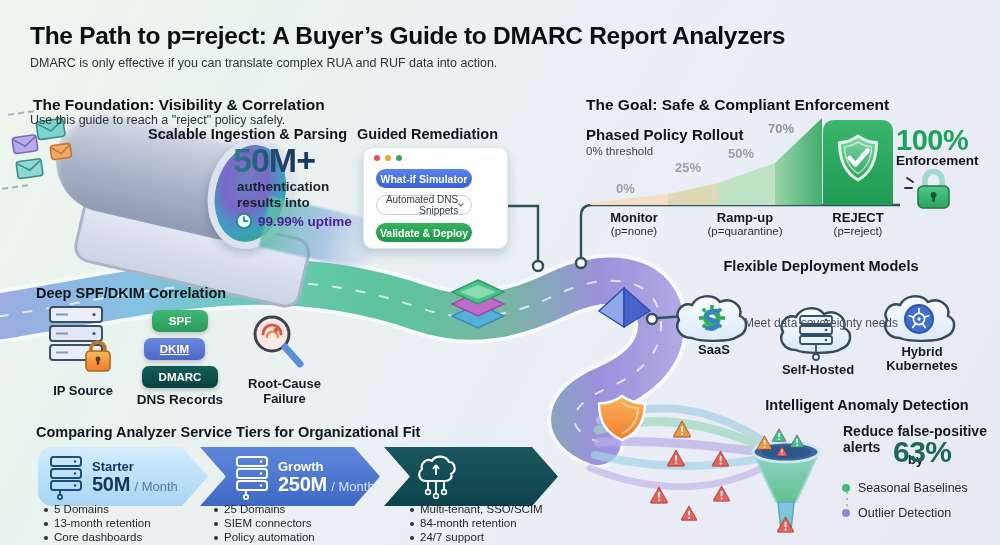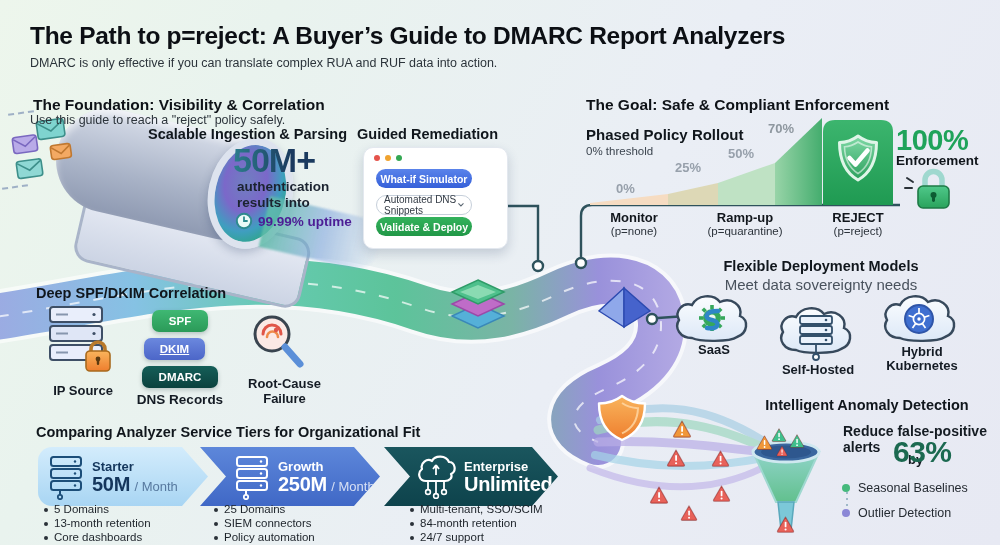--- a/index.html
+++ b/index.html
@@ -39,40 +39,40 @@
   .spill{ position:absolute; left:218px; top:58px; width:120px; height:52px; border-radius:0 40px 40px 0;
     background:linear-gradient(90deg,rgba(96,190,168,.85),rgba(120,160,220,.55),rgba(120,160,220,0)); filter:blur(1px); }
   .trail{ position:absolute; border-top:2px dashed #9fb0c6; width:26px; }
 
   
   .rem-card{ left:363px; top:147px; width:145px; height:102px; background:#fff; border-radius:10px;
     box-shadow:0 5px 12px rgba(35,55,95,.20); border:1px solid #e3e8ef; }
   .dots{ position:absolute; left:10px; top:7px; display:flex; gap:5px; }
   .dot{ width:6px; height:6px; border-radius:50%; }
   .btn{ position:absolute; left:12px; width:96px; height:19px; border-radius:10px; display:flex;
-    align-items:center; justify-content:center; font-size:10.5px; font-weight:700; color:#fff; }
+    align-items:center; justify-content:center; font-size:10.5px; font-weight:700; color:#fff;text-align:right; }
   .btn-blue{ top:21px; background:linear-gradient(180deg,#5a83ea,#3560d9); }
   .btn-drop{ top:47px; height:20px; background:#fff; border:1px solid #c6cfda; color:#323a44; font-weight:400;
     font-size:10px; justify-content:space-between; padding:0 7px; }
-  .btn-green{ top:69px; background:linear-gradient(180deg,#33b25c,#219747); }
+  .btn-green{ top:75px; background:linear-gradient(180deg,#33b25c,#219747); }
 
   
   .pill{ position:absolute; border-radius:7px; color:#fff; font-weight:700; font-size:11.5px;
     display:flex; align-items:center; justify-content:center; box-shadow:0 2px 4px rgba(30,60,60,.25); }
   .ico-label{ font-size:13px; font-weight:700; color:#141b24; text-align:center; line-height:15px; }
 
   
   .pct{ font-size:13px; font-weight:700; color:#97a0ab; }
   .stage-name{ font-size:13px; font-weight:700; color:#11161c; text-align:center; }
   .stage-pol{ font-size:11.5px; color:#2c333b; text-align:center; }
   .enf-stat{ font-size:29px; font-weight:800; color:#1fa35a; letter-spacing:-.5px; }
   .enf-label{ font-size:13.5px; font-weight:700; color:#10151b; }
 
   
-  .dep-sub{ font-size:15px; color:#49525d; }
+  .dep-sub{ font-size:12px; color:#49525d;margin-top:40px; }
   .cloud-label{ font-size:13px; font-weight:700; color:#141b24; text-align:center; line-height:14px; }
   .an-benefit{ font-size:14px; font-weight:700; color:#141b22; line-height:16px; }
   .an-stat{ font-size:30px; font-weight:800; color:#1b6950; letter-spacing:-.5px; }
   .legend-row{ display:flex; align-items:center; gap:8px; font-size:12.5px; color:#252b32; }
   .legend-dot{ width:8px; height:8px; border-radius:50%; }
 
   
   .tier{ position:absolute; top:447px; height:59px; display:flex; align-items:center; }
   .tier-starter{ left:38px; width:170px; background:linear-gradient(180deg,#d3ecfc,#a8d5f3);
     border-radius:14px 0 0 14px;
@@ -459,25 +459,20 @@
     <svg width="40" height="44" viewBox="0 0 40 44" style="margin-left:32px;">
       <path d="M10 26 C3 26 1 18 6 14 C4 8 11 3 16 6 C19 0 30 0 33 7 C39 7 41 16 35 19 C37 23 33 26 29 26 Z" fill="none" stroke="#fff" stroke-width="2.2" stroke-linejoin="round"></path>
       <path d="M20 10 V20 M20 10 l-3 4 M20 10 l3 4" stroke="#fff" stroke-width="1.8" fill="none"></path>
       <line x1="12" y1="26" x2="12" y2="34" stroke="#fff" stroke-width="1.8"></line>
       <line x1="20" y1="26" x2="20" y2="38" stroke="#fff" stroke-width="1.8"></line>
       <line x1="28" y1="26" x2="28" y2="34" stroke="#fff" stroke-width="1.8"></line>
       <circle cx="12" cy="37" r="2.4" fill="none" stroke="#fff" stroke-width="1.6"></circle>
       <circle cx="20" cy="41" r="2.4" fill="none" stroke="#fff" stroke-width="1.6"></circle>
       <circle cx="28" cy="37" r="2.4" fill="none" stroke="#fff" stroke-width="1.6"></circle>
     </svg>
-    <div style="margin-left:8px;">
-      <div class="tier-name">Enterprise</div>
-      <div><span class="tier-vol">Unlimited</span>
-        <span class="tier-unit"></span></div>
-    </div>
   </div>
 
   <ul class="feat layer3" style="left:42px;">
     <li>5 Domains</li>
     <li>13-month retention</li>
     <li>Core dashboards</li>
   </ul>
   <ul class="feat layer3" style="left:212px;">
     <li>25 Domains</li>
     <li>SIEM connectors</li>

